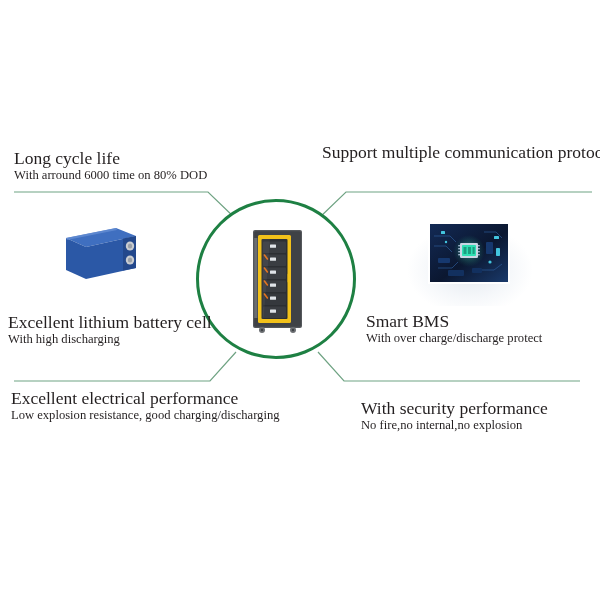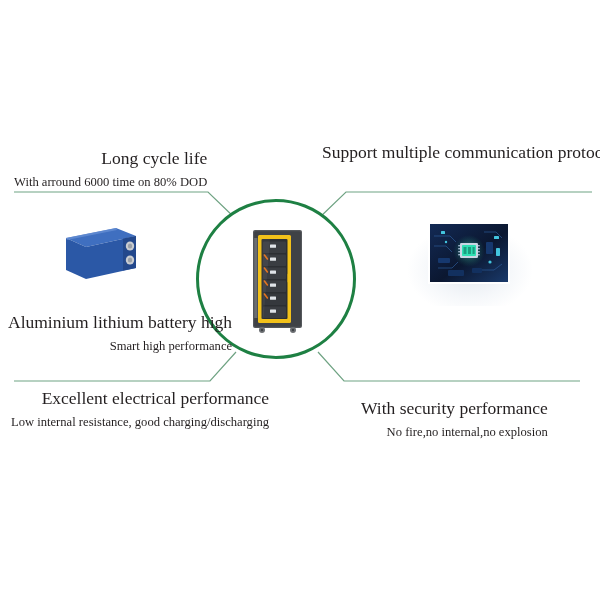--- a/index.html
+++ b/index.html
@@ -25,35 +25,33 @@
     position: absolute;
     left: 0;
     top: 0;
     width: 600px;
     height: 600px;
   }
 
   
   .feature {
     position: absolute;
-    text-align: right;
   }
   .feature .f-title {
     font-size: 17.5px;
     line-height: 1.15;
     color: #231f20;
     white-space: nowrap;
     font-weight: 400;
   }
   .feature .f-sub {
     font-size: 12.6px;
     line-height: 1.15;
     color: #231f20;
     white-space: nowrap;
-    margin-top: 7px;
     font-weight: 400;
   }
 
   .f-long-cycle   { left: 14px;  top: 148px; }
   .f-protocols    { left: 322px; top: 142px; }
   .f-alu-cell     { left: 8px;   top: 312px; }
   .f-smart-bms    { left: 366px; top: 311px; }
   .f-electrical   { left: 11px;  top: 388px; }
   .f-security     { left: 361px; top: 398px; }
 
@@ -254,30 +252,32 @@
   <div class="feature f-long-cycle">
     <div class="f-title">Long cycle life</div>
     <div class="f-sub">With arround 6000 time on 80% DOD</div>
   </div>
 
   <div class="feature f-protocols">
     <div class="f-title">Support multiple communication protools</div>
   </div>
 
   <div class="feature f-alu-cell">
-    <div class="f-title">Aluminium lithium battery high</div>
-    <div class="f-sub">Smart high performance</div>
+    <div class="f-title">Excellent lithium battery cell</div>
+    <div class="f-sub">With high discharging</div>
   </div>
 
   <div class="feature f-smart-bms">
+    <div class="f-title">Smart BMS</div>
+    <div class="f-sub">With over charge/discharge protect</div>
   </div>
 
   <div class="feature f-electrical">
     <div class="f-title">Excellent electrical performance</div>
-    <div class="f-sub">Low internal resistance, good charging/discharging</div>
+    <div class="f-sub">Low explosion resistance, good charging/discharging</div>
   </div>
 
   <div class="feature f-security">
     <div class="f-title">With security performance</div>
     <div class="f-sub">No fire,no internal,no explosion</div>
   </div>
 
 </div>
 
 </body></html>

